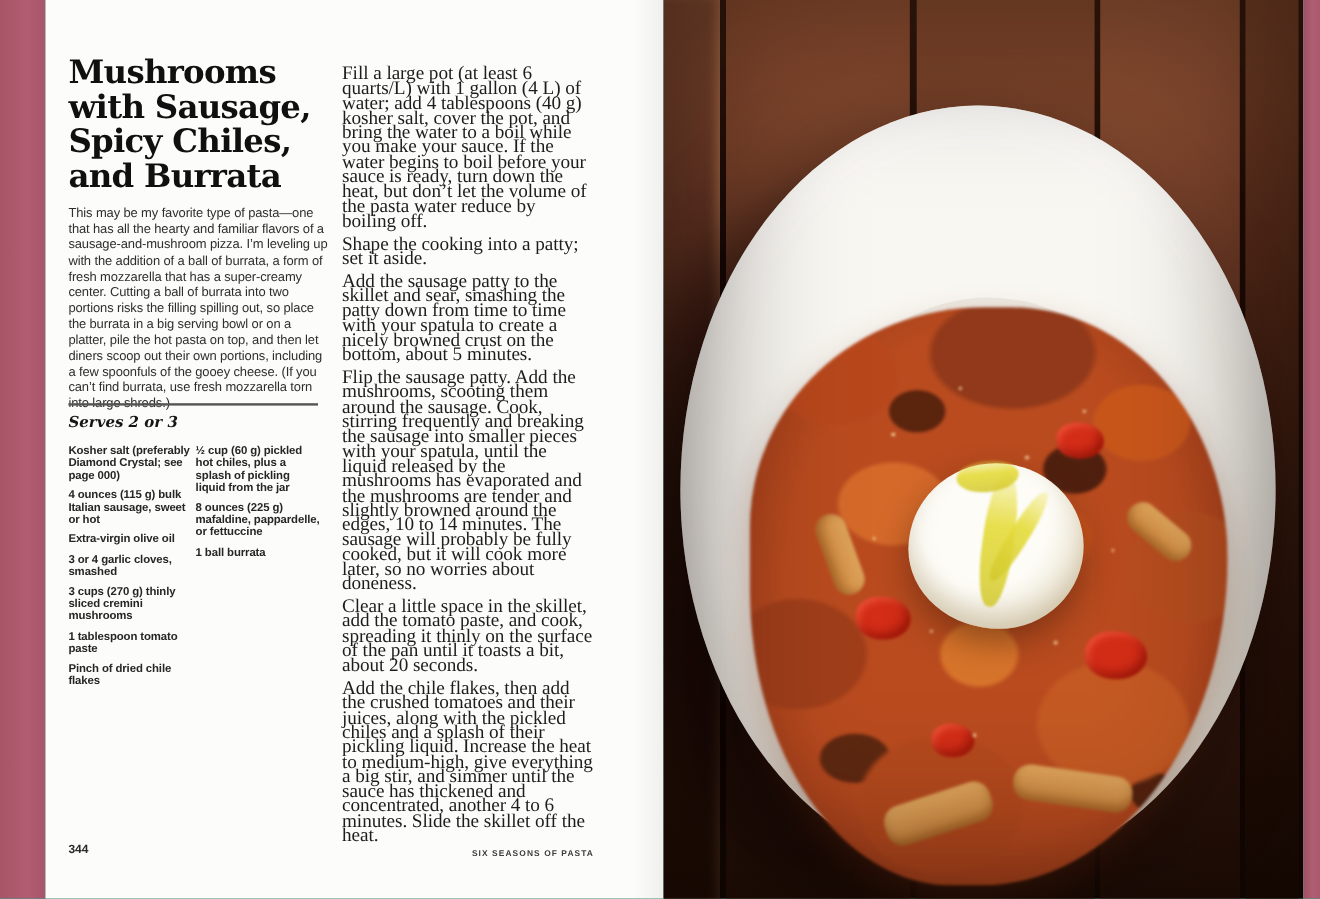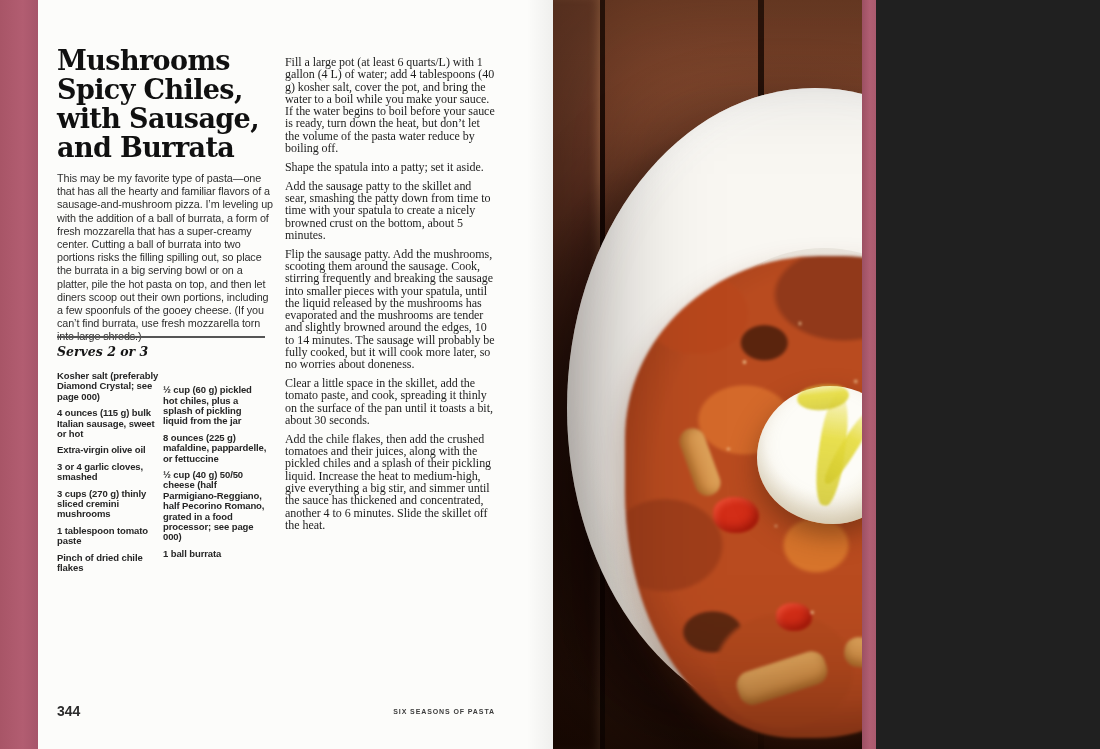--- a/index.html
+++ b/index.html
@@ -1,47 +1,47 @@
 <!DOCTYPE html>
 <html><head>
 <meta charset="utf-8">
 <style>
   html,body{margin:0;padding:0;background:#202020;}
-  .spread{position:relative;width:876px;height:749px;overflow:hidden;background:#5eead4;
+  .spread{position:relative;width:1100px;height:749px;overflow:hidden;background:#5eead4;
           font-family:"Liberation Sans",sans-serif;}
   
   .spine-left{position:absolute;left:0;top:0;width:38px;height:749px;
               background:linear-gradient(90deg,#a85567,#b25d71 60%,#a6556a);}
   .spine-right{position:absolute;right:0;top:0;width:14px;height:749px;
                background:linear-gradient(90deg,#9c5063,#b05e72 55%,#aa5a6e);}
   
   .page{position:absolute;left:38px;top:0;width:515px;height:749px;background:#fcfcfa;}
   .page-gutter{position:absolute;left:489px;top:0;width:26px;height:749px;
                background:linear-gradient(90deg,rgba(0,0,0,0) ,rgba(0,0,0,0.05));}
   .title{position:absolute;left:19px;top:46px;width:235px;
          font-family:"DejaVu Serif",serif;font-weight:bold;color:#101010;
          font-size:27px;line-height:29px;letter-spacing:-0.6px;}
   .title span{display:block;}
   .intro{position:absolute;left:19px;top:172px;width:218px;
          font-size:10.8px;line-height:13.2px;color:#2e2e2e;letter-spacing:-0.1px;}
   .rule{position:absolute;left:19px;top:336px;width:208px;height:1.5px;background:#555;}
   .serves{position:absolute;left:19px;top:344px;width:208px;
           font-family:"DejaVu Serif",serif;font-weight:bold;font-style:italic;
           font-size:12.5px;color:#151515;}
-  .ingredients{position:absolute;left:19px;top:371px;width:218px;display:flex;gap:4px;align-items:center;}
+  .ingredients{position:absolute;left:19px;top:371px;width:218px;display:flex;gap:4px;}
   .ing-col{display:flex;flex-direction:column;}
   .ing-col.c1{width:102px;}
   .ing-col.c2{width:104px;}
   .ing{font-size:9.5px;line-height:10.4px;font-weight:bold;color:#262626;
        margin-bottom:6px;letter-spacing:-0.1px;}
   .steps{position:absolute;left:247px;top:56px;width:210px;
-         font-family:"Liberation Serif",serif;font-size:12px;line-height:12.3px;
+         font-family:"Liberation Serif",serif;font-size:16px;line-height:12.3px;
          color:#1d1d1d;letter-spacing:-0.05px;}
   .steps p{margin:0 0 6.5px 0;}
-  .folio{position:absolute;left:19px;top:703px;font-size:14px;font-weight:bold;color:#2b2b2b;}
+  .folio{position:absolute;left:19px;top:703px;font-size:10px;font-weight:bold;color:#2b2b2b;}
   .running-foot{position:absolute;left:247px;top:708px;width:210px;text-align:right;
                 font-size:7px;font-weight:bold;letter-spacing:0.9px;color:#3c3c3c;}
   
   .photo{position:absolute;left:553px;top:0;width:533px;height:749px;background:#1d0c06;overflow:hidden;}
   .plank{position:absolute;top:0;height:749px;
          background-image:repeating-linear-gradient(90deg,rgba(0,0,0,0.12) 0 1px,rgba(255,255,255,0.03) 1px 2px,rgba(0,0,0,0) 2px 6px);}
   .p1{left:0;width:47px;background-color:#5e2f1f;
       background-image:linear-gradient(180deg,#7a4631,#5a2c1c 45%,#361709),
       repeating-linear-gradient(90deg,rgba(0,0,0,0.12) 0 1px,rgba(0,0,0,0) 1px 5px);
       box-shadow:inset -7px 0 9px -4px rgba(255,185,125,0.38);}
@@ -118,22 +118,22 @@
 
 <div class="spread">
 
   <div class="spine-left"></div>
 
   <div class="page">
     <div class="page-gutter"></div>
 
     <h1 class="title" style="margin:0;">
       <span>Mushrooms</span>
+      <span>with Sausage,</span>
       <span>Spicy Chiles,</span>
-      <span>with Sausage,</span>
       <span>and Burrata</span>
     </h1>
 
     <div class="intro">This may be my favorite type of pasta—one that has all the hearty and familiar flavors of a sausage-and-mushroom pizza. I’m leveling up with the addition of a ball of burrata, a form of fresh mozzarella that has a super-creamy center. Cutting a ball of burrata into two portions risks the filling spilling out, so place the burrata in a big serving bowl or on a platter, pile the hot pasta on top, and then let diners scoop out their own portions, including a few spoonfuls of the gooey cheese. (If you can’t find burrata, use fresh mozzarella torn into large shreds.)</div>
 
     <div class="rule"></div>
     <div class="serves">Serves 2 or 3</div>
 
     <div class="ingredients">
       <div class="ing-col c1">
@@ -141,31 +141,30 @@
         <div class="ing">4 ounces (115 g) bulk Italian sausage, sweet or hot</div>
         <div class="ing">Extra-virgin olive oil</div>
         <div class="ing">3 or 4 garlic cloves, smashed</div>
         <div class="ing">3 cups (270 g) thinly sliced cremini mushrooms</div>
         <div class="ing">1 tablespoon tomato paste</div>
         <div class="ing">Pinch of dried chile flakes</div>
       </div>
       <div class="ing-col c2">
         <div class="ing">½ cup (60 g) pickled hot chiles, plus a splash of pickling liquid from the jar</div>
         <div class="ing">8 ounces (225 g) mafaldine, pappardelle, or fettuccine</div>
-        <div class="ing">½ cup (40 g) 50/50 cheese (half Parmigiano-Reggiano, half Pecorino Romano, grated in a food processor; see page 000)</div>
         <div class="ing">1 ball burrata</div>
       </div>
     </div>
 
     <div class="steps">
       <p>Fill a large pot (at least 6 quarts/L) with 1 gallon (4 L) of water; add 4 tablespoons (40 g) kosher salt, cover the pot, and bring the water to a boil while you make your sauce. If the water begins to boil before your sauce is ready, turn down the heat, but don’t let the volume of the pasta water reduce by boiling off.</p>
-      <p>Shape the spatula into a patty; set it aside.</p>
+      <p>Shape the cooking into a patty; set it aside.</p>
       <p>Add the sausage patty to the skillet and sear, smashing the patty down from time to time with your spatula to create a nicely browned crust on the bottom, about 5 minutes.</p>
       <p>Flip the sausage patty. Add the mushrooms, scooting them around the sausage. Cook, stirring frequently and breaking the sausage into smaller pieces with your spatula, until the liquid released by the mushrooms has evaporated and the mushrooms are tender and slightly browned around the edges, 10 to 14 minutes. The sausage will probably be fully cooked, but it will cook more later, so no worries about doneness.</p>
-      <p>Clear a little space in the skillet, add the tomato paste, and cook, spreading it thinly on the surface of the pan until it toasts a bit, about 30 seconds.</p>
+      <p>Clear a little space in the skillet, add the tomato paste, and cook, spreading it thinly on the surface of the pan until it toasts a bit, about 20 seconds.</p>
       <p>Add the chile flakes, then add the crushed tomatoes and their juices, along with the pickled chiles and a splash of their pickling liquid. Increase the heat to medium-high, give everything a big stir, and simmer until the sauce has thickened and concentrated, another 4 to 6 minutes. Slide the skillet off the heat.</p>
     </div>
 
     <div class="folio">344</div>
     <div class="running-foot">SIX SEASONS OF PASTA</div>
   </div>
 
   <div class="photo">
     <div class="plank p1"></div>
     <div class="plank p2"></div>

